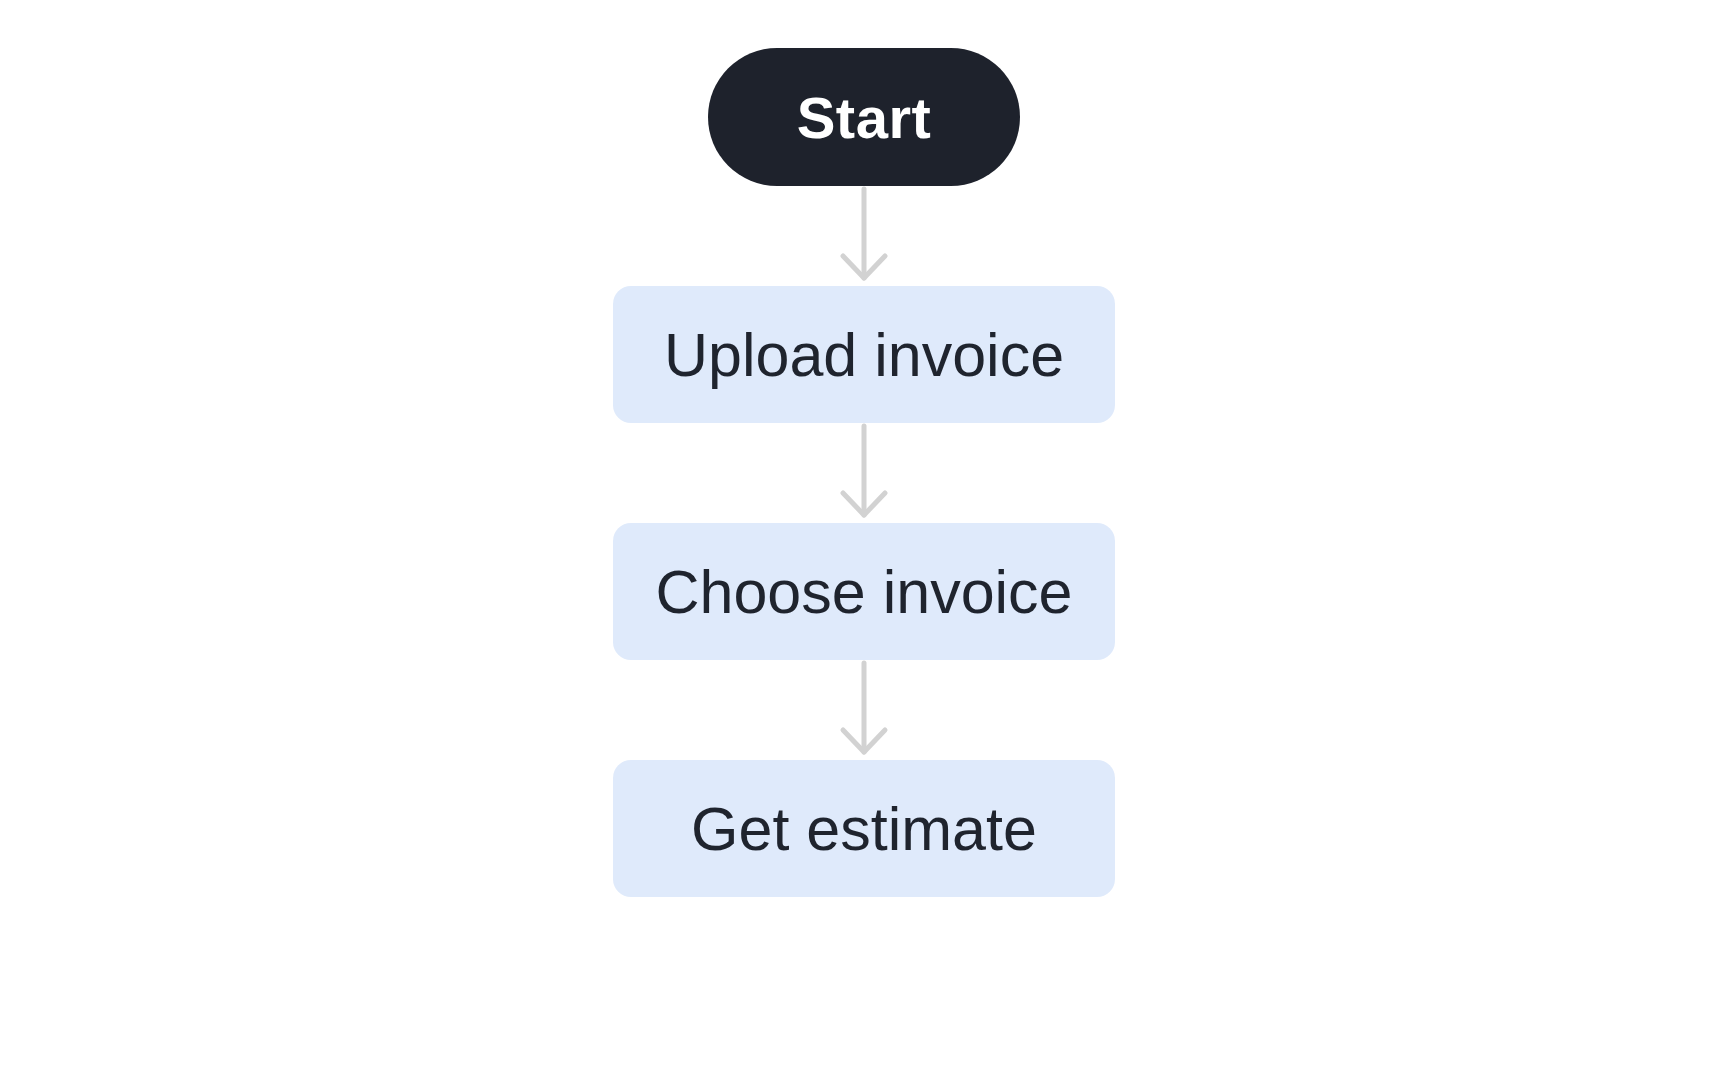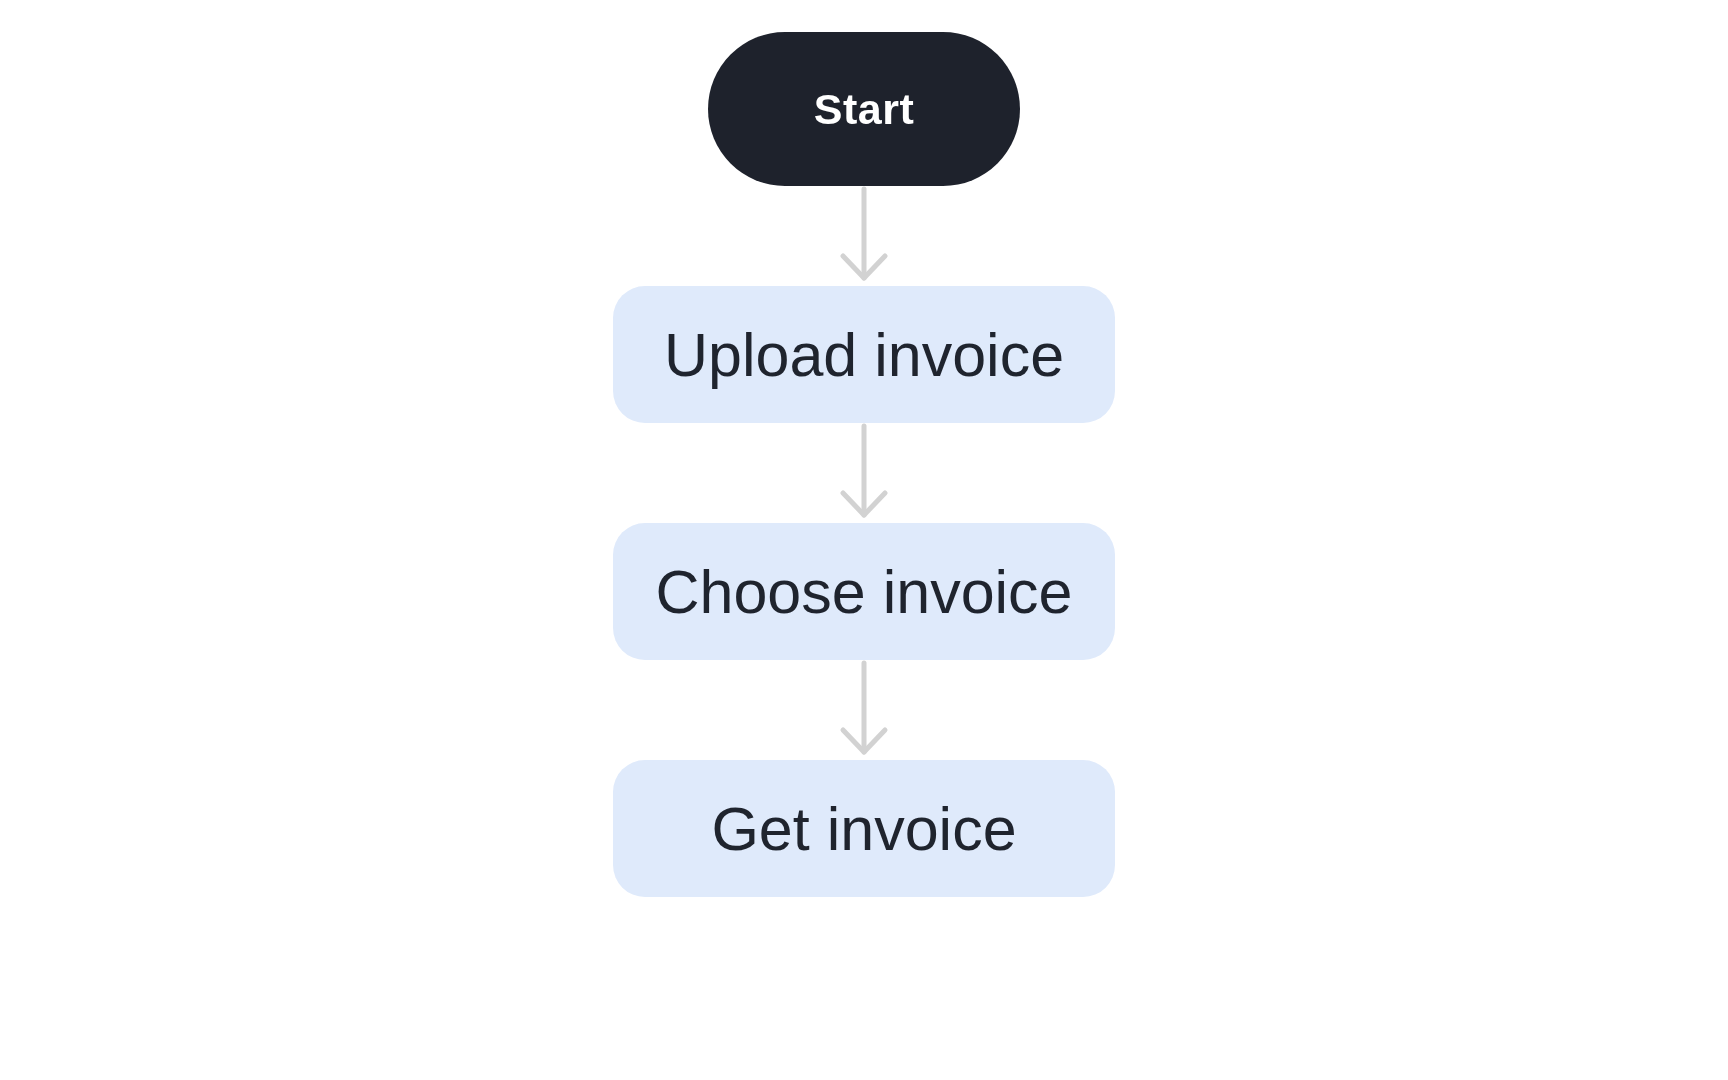--- a/index.html
+++ b/index.html
@@ -19,34 +19,34 @@
     flex-direction: column;
     align-items: center;
   }
   .node {
     display: flex;
     align-items: center;
     justify-content: center;
     flex: 0 0 auto;
   }
   .start-node {
-    margin-top: 32px;
+    margin-top: 48px;
     width: 312px;
-    height: 154px;
+    height: 138px;
     border-radius: 95px;
     background: var(--start-bg, #1e222c);
     color: var(--start-text, #ffffff);
-    font-size: 43px;
+    font-size: 58px;
     font-weight: 700;
     letter-spacing: 0.5px;
   }
   .step-node {
     width: 502px;
     height: 137px;
-    border-radius: 32px;
+    border-radius: 18px;
     background: var(--step-bg, #dfeafb);
     color: var(--step-text, #1f242e);
     font-size: 61px;
     font-weight: 400;
   }
   .arrow {
     width: 64px;
     height: 100px;
     display: block;
     flex: 0 0 auto;
@@ -85,16 +85,16 @@
   <div class="node step-node">
     <span>Choose invoice</span>
   </div>
 
   <svg class="arrow" viewBox="0 0 64 100" aria-hidden="true">
     <line class="stroke" x1="32" y1="3" x2="32" y2="92"></line>
     <polyline class="stroke" points="11 70, 32 92, 53 70"></polyline>
   </svg>
 
   <div class="node step-node">
-    <span>Get invoice</span>
+    <span>Get estimate</span>
   </div>
 
 </div>
 
 </body></html>

